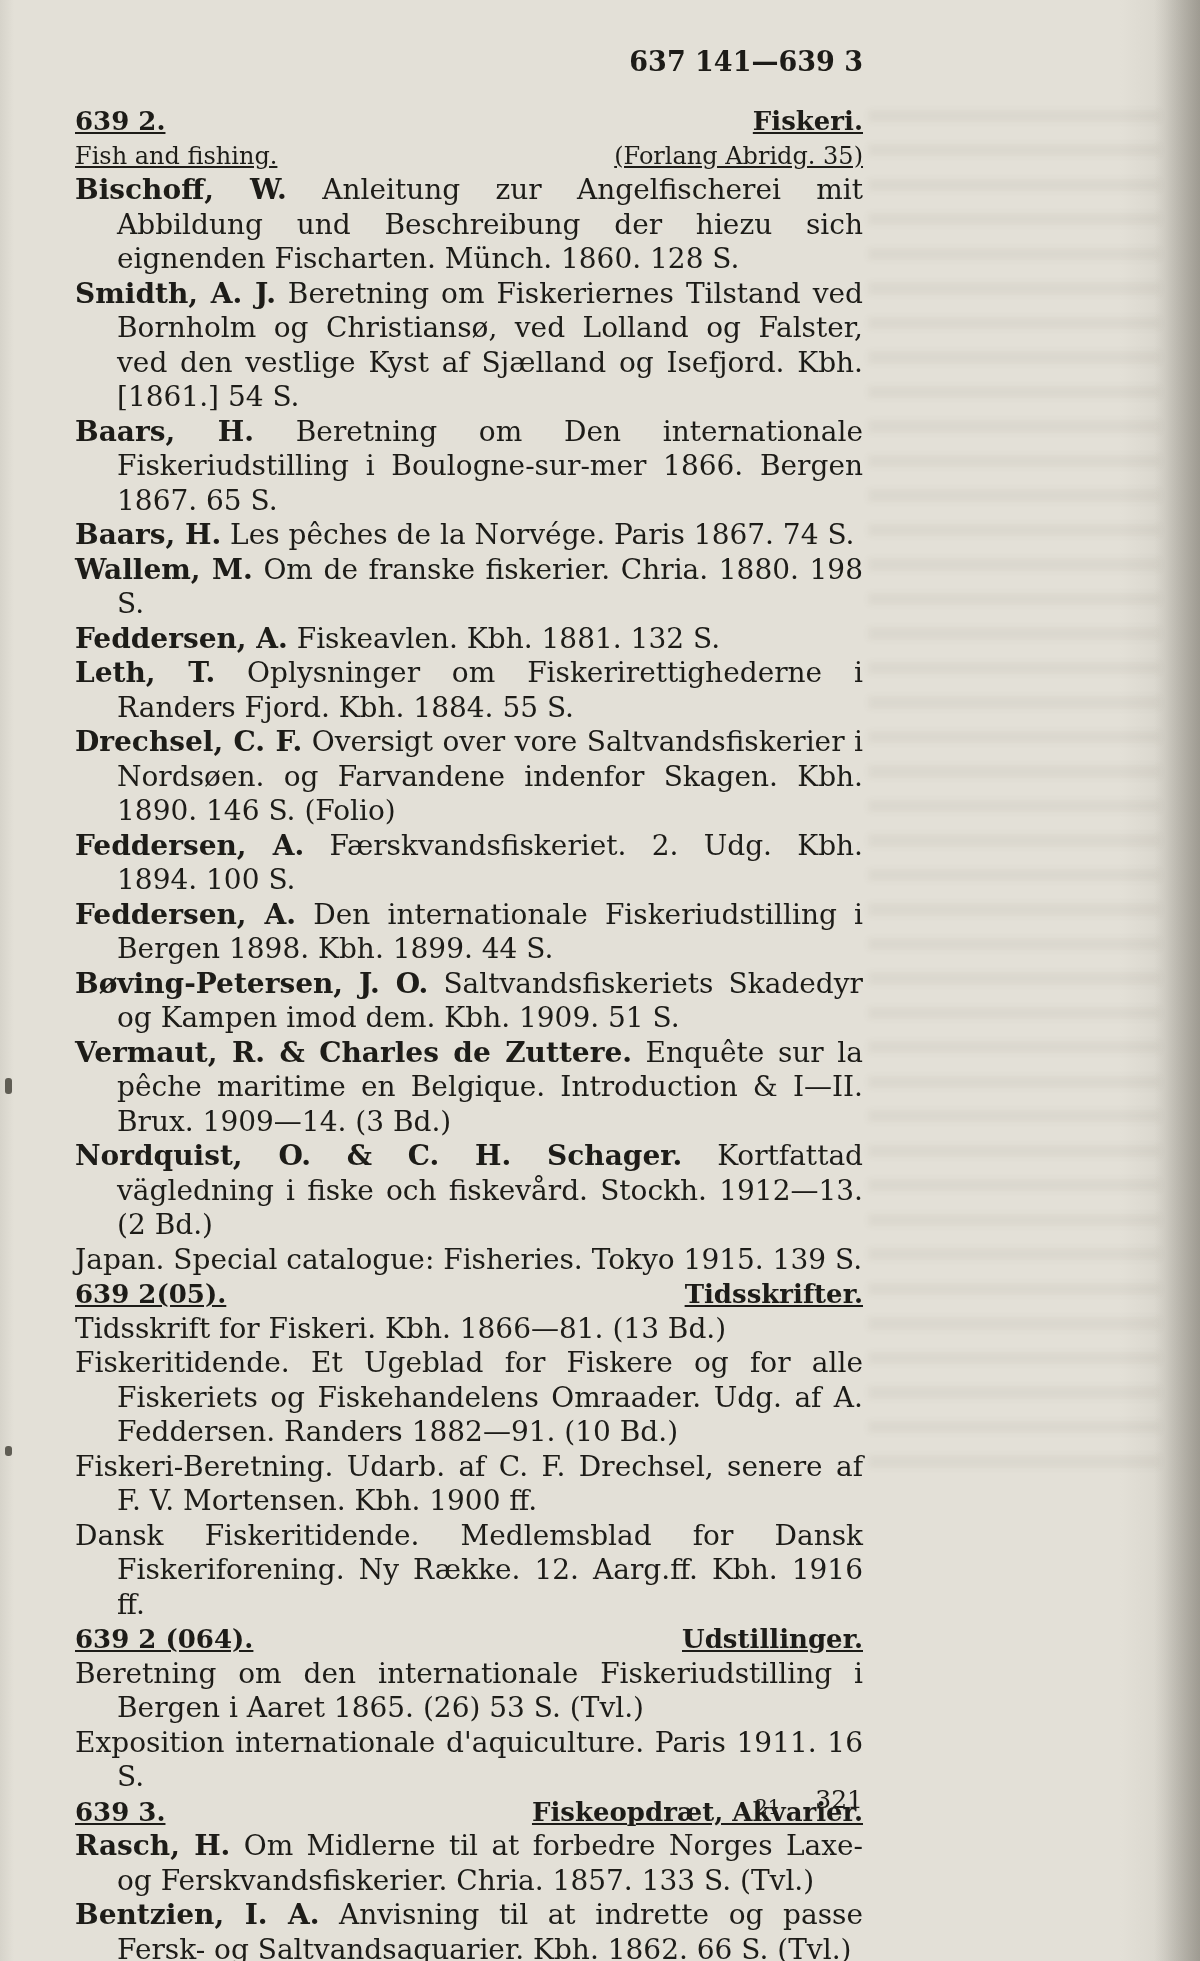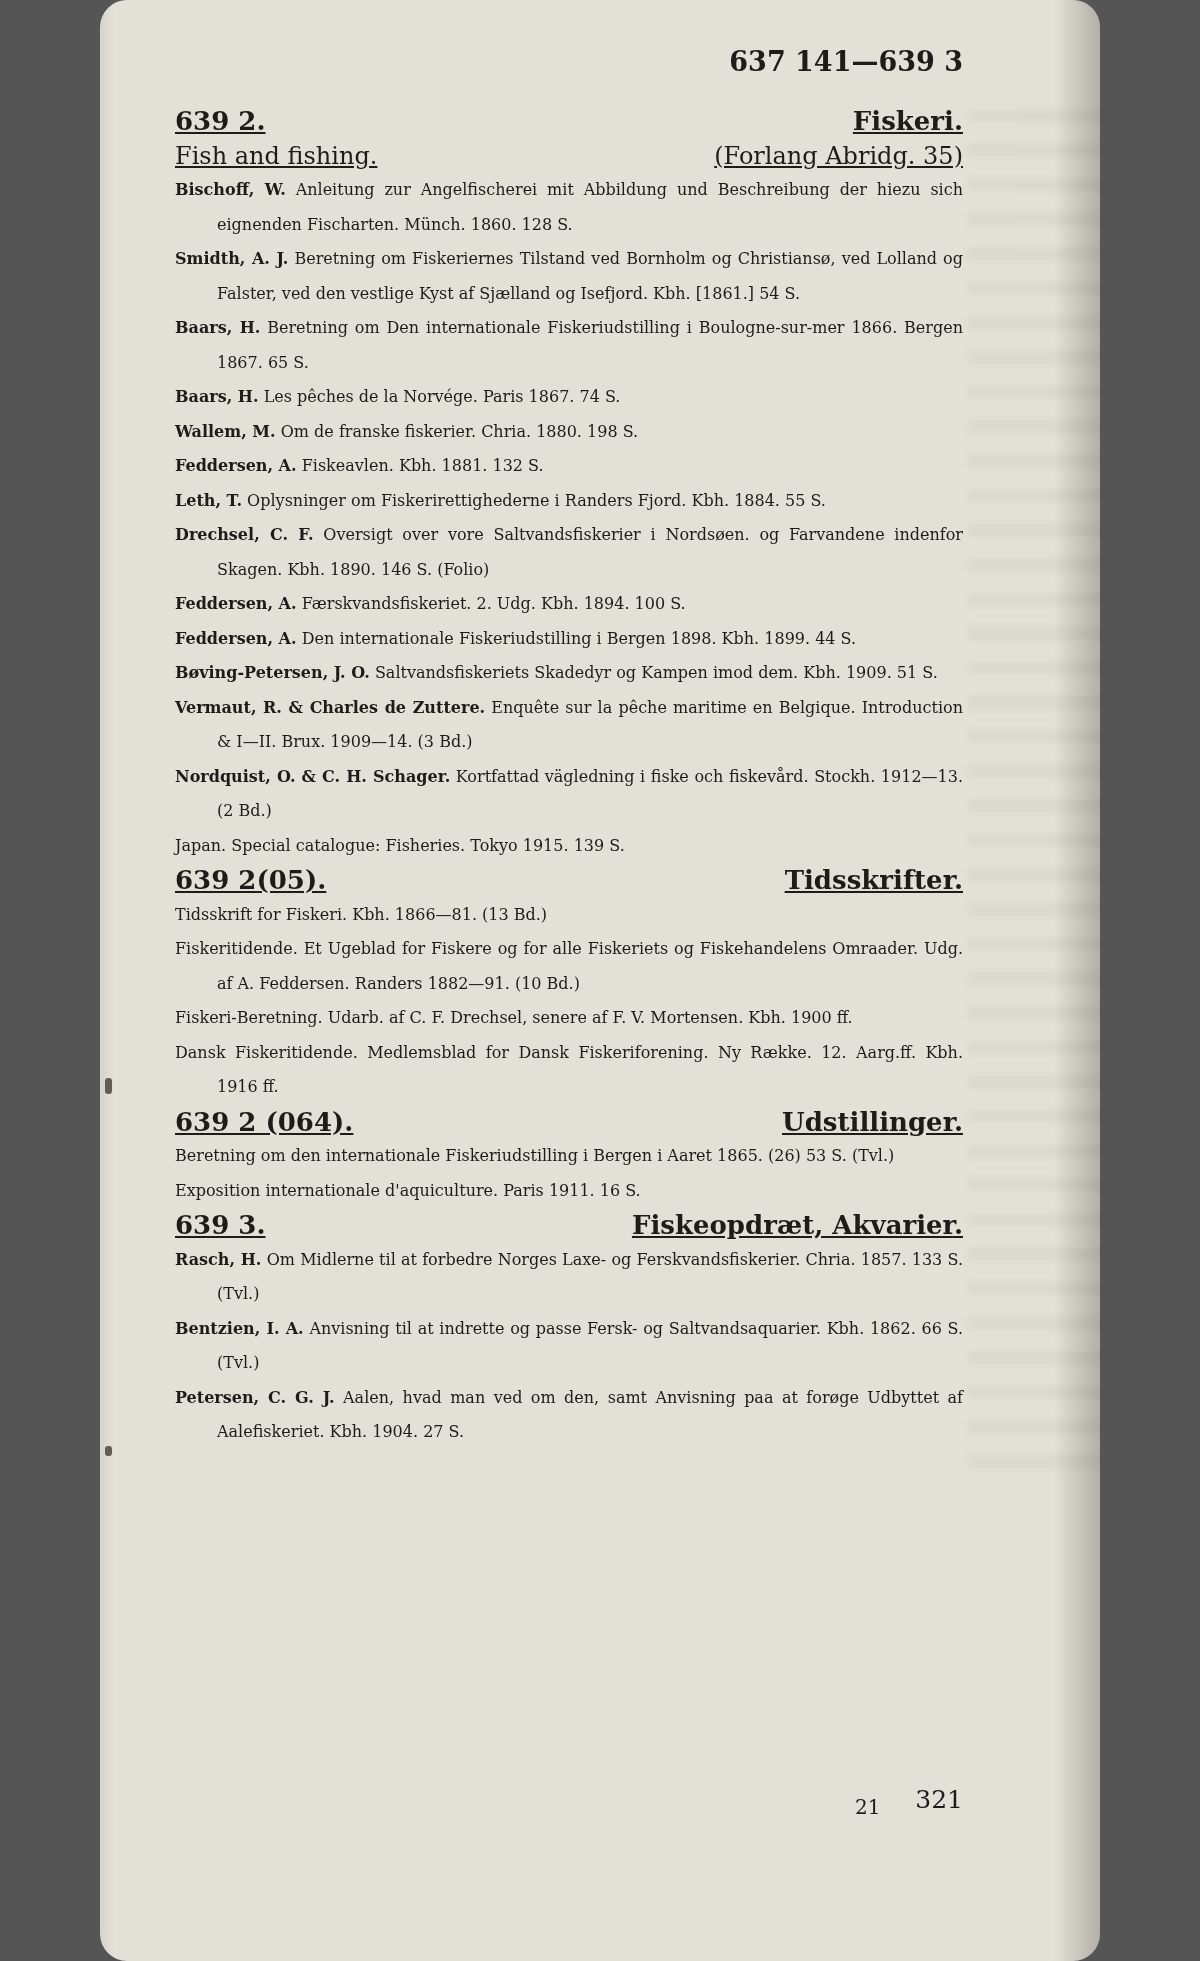--- a/index.html
+++ b/index.html
@@ -1,29 +1,28 @@
 <!DOCTYPE html>
 <html><head>
 <meta charset="utf-8">
 <style>
   html, body { margin: 0; padding: 0; background: #555; }
   .page {
     position: relative;
-    width: 1000px;
+    width: 1200px;
     height: 1961px;
     margin: 0 auto;
     background:
       linear-gradient(to right,
         #d6d3ca 0px, #e3e0d7 14px,
         #e3e0d7 1120px, #d9d6cd 1165px, #c6c3ba 1200px),
       #e3e0d7;
     font-family: "DejaVu Serif", "Liberation Serif", serif;
     color: #1d1c18;
     overflow: hidden;
-    border-radius: 27px;
   }
   .edge-shadow-right {
     position: absolute; top: 0; right: 0; width: 46px; height: 100%;
     background: linear-gradient(to right, rgba(0,0,0,0), rgba(55,50,40,0.28));
   }
   .bleed {
     position: absolute; left: 868px; top: 110px; width: 292px; height: 1360px;
     background: repeating-linear-gradient(to bottom,
       rgba(100,94,78,0.10) 0 12px, rgba(0,0,0,0) 12px 34.5px);
     filter: blur(3px);
@@ -43,21 +42,21 @@
     text-align: right; font-weight: bold; font-size: 27px;
     line-height: 32px; margin: 0 0 26px 0;
   }
   .row {
     display: flex; justify-content: space-between;
     font-size: 24px; line-height: 34.5px; margin: 0; text-decoration: underline;
   }
   .sec-row { font-weight: bold; font-size: 26px; }
   .entry {
     margin: 0; padding-left: 42px; text-indent: -42px;
-    font-size: 16px; line-height: 34.5px;
+    font-size: 28px; line-height: 34.5px;
     text-align: justify;
   }
   .lead { font-weight: bold; }
   .footer-page {
     position: absolute; left: 75px; top: 1785px; width: 788px;
     text-align: right; font-size: 25px; line-height: 30px;
   }
   .footer-sig {
     position: absolute; left: 755px; top: 1795px; font-size: 20px;
   }

